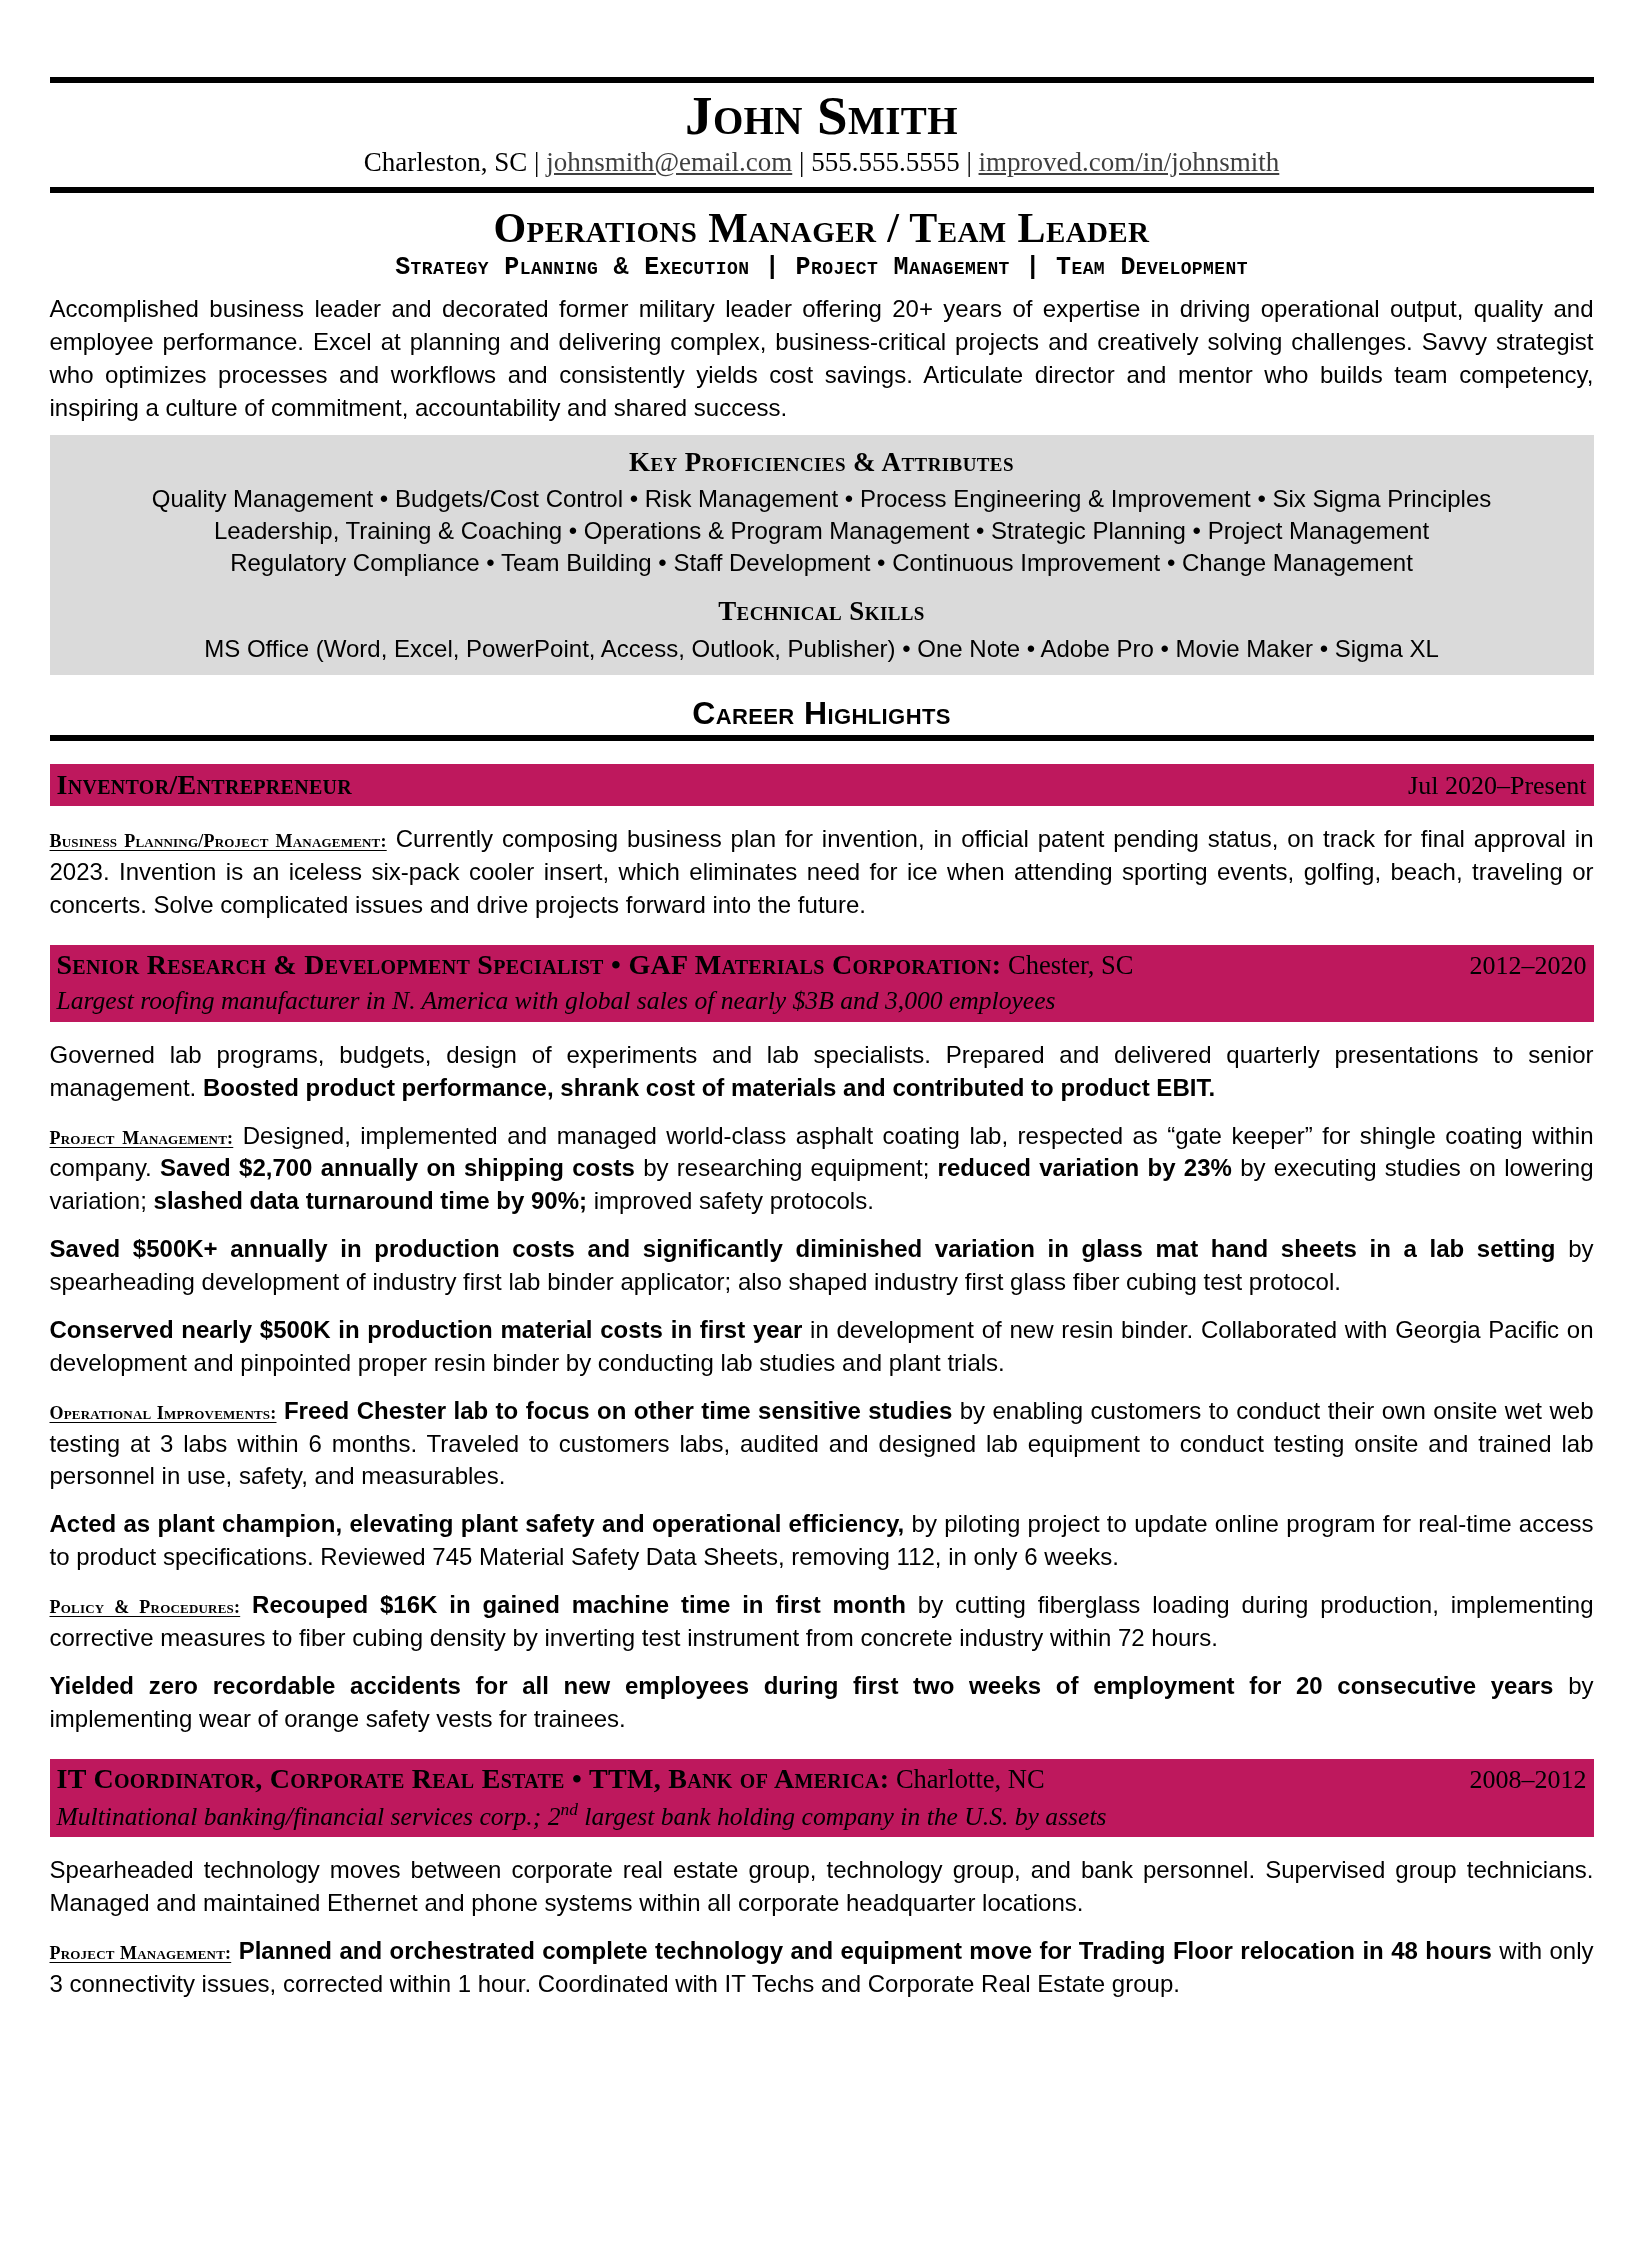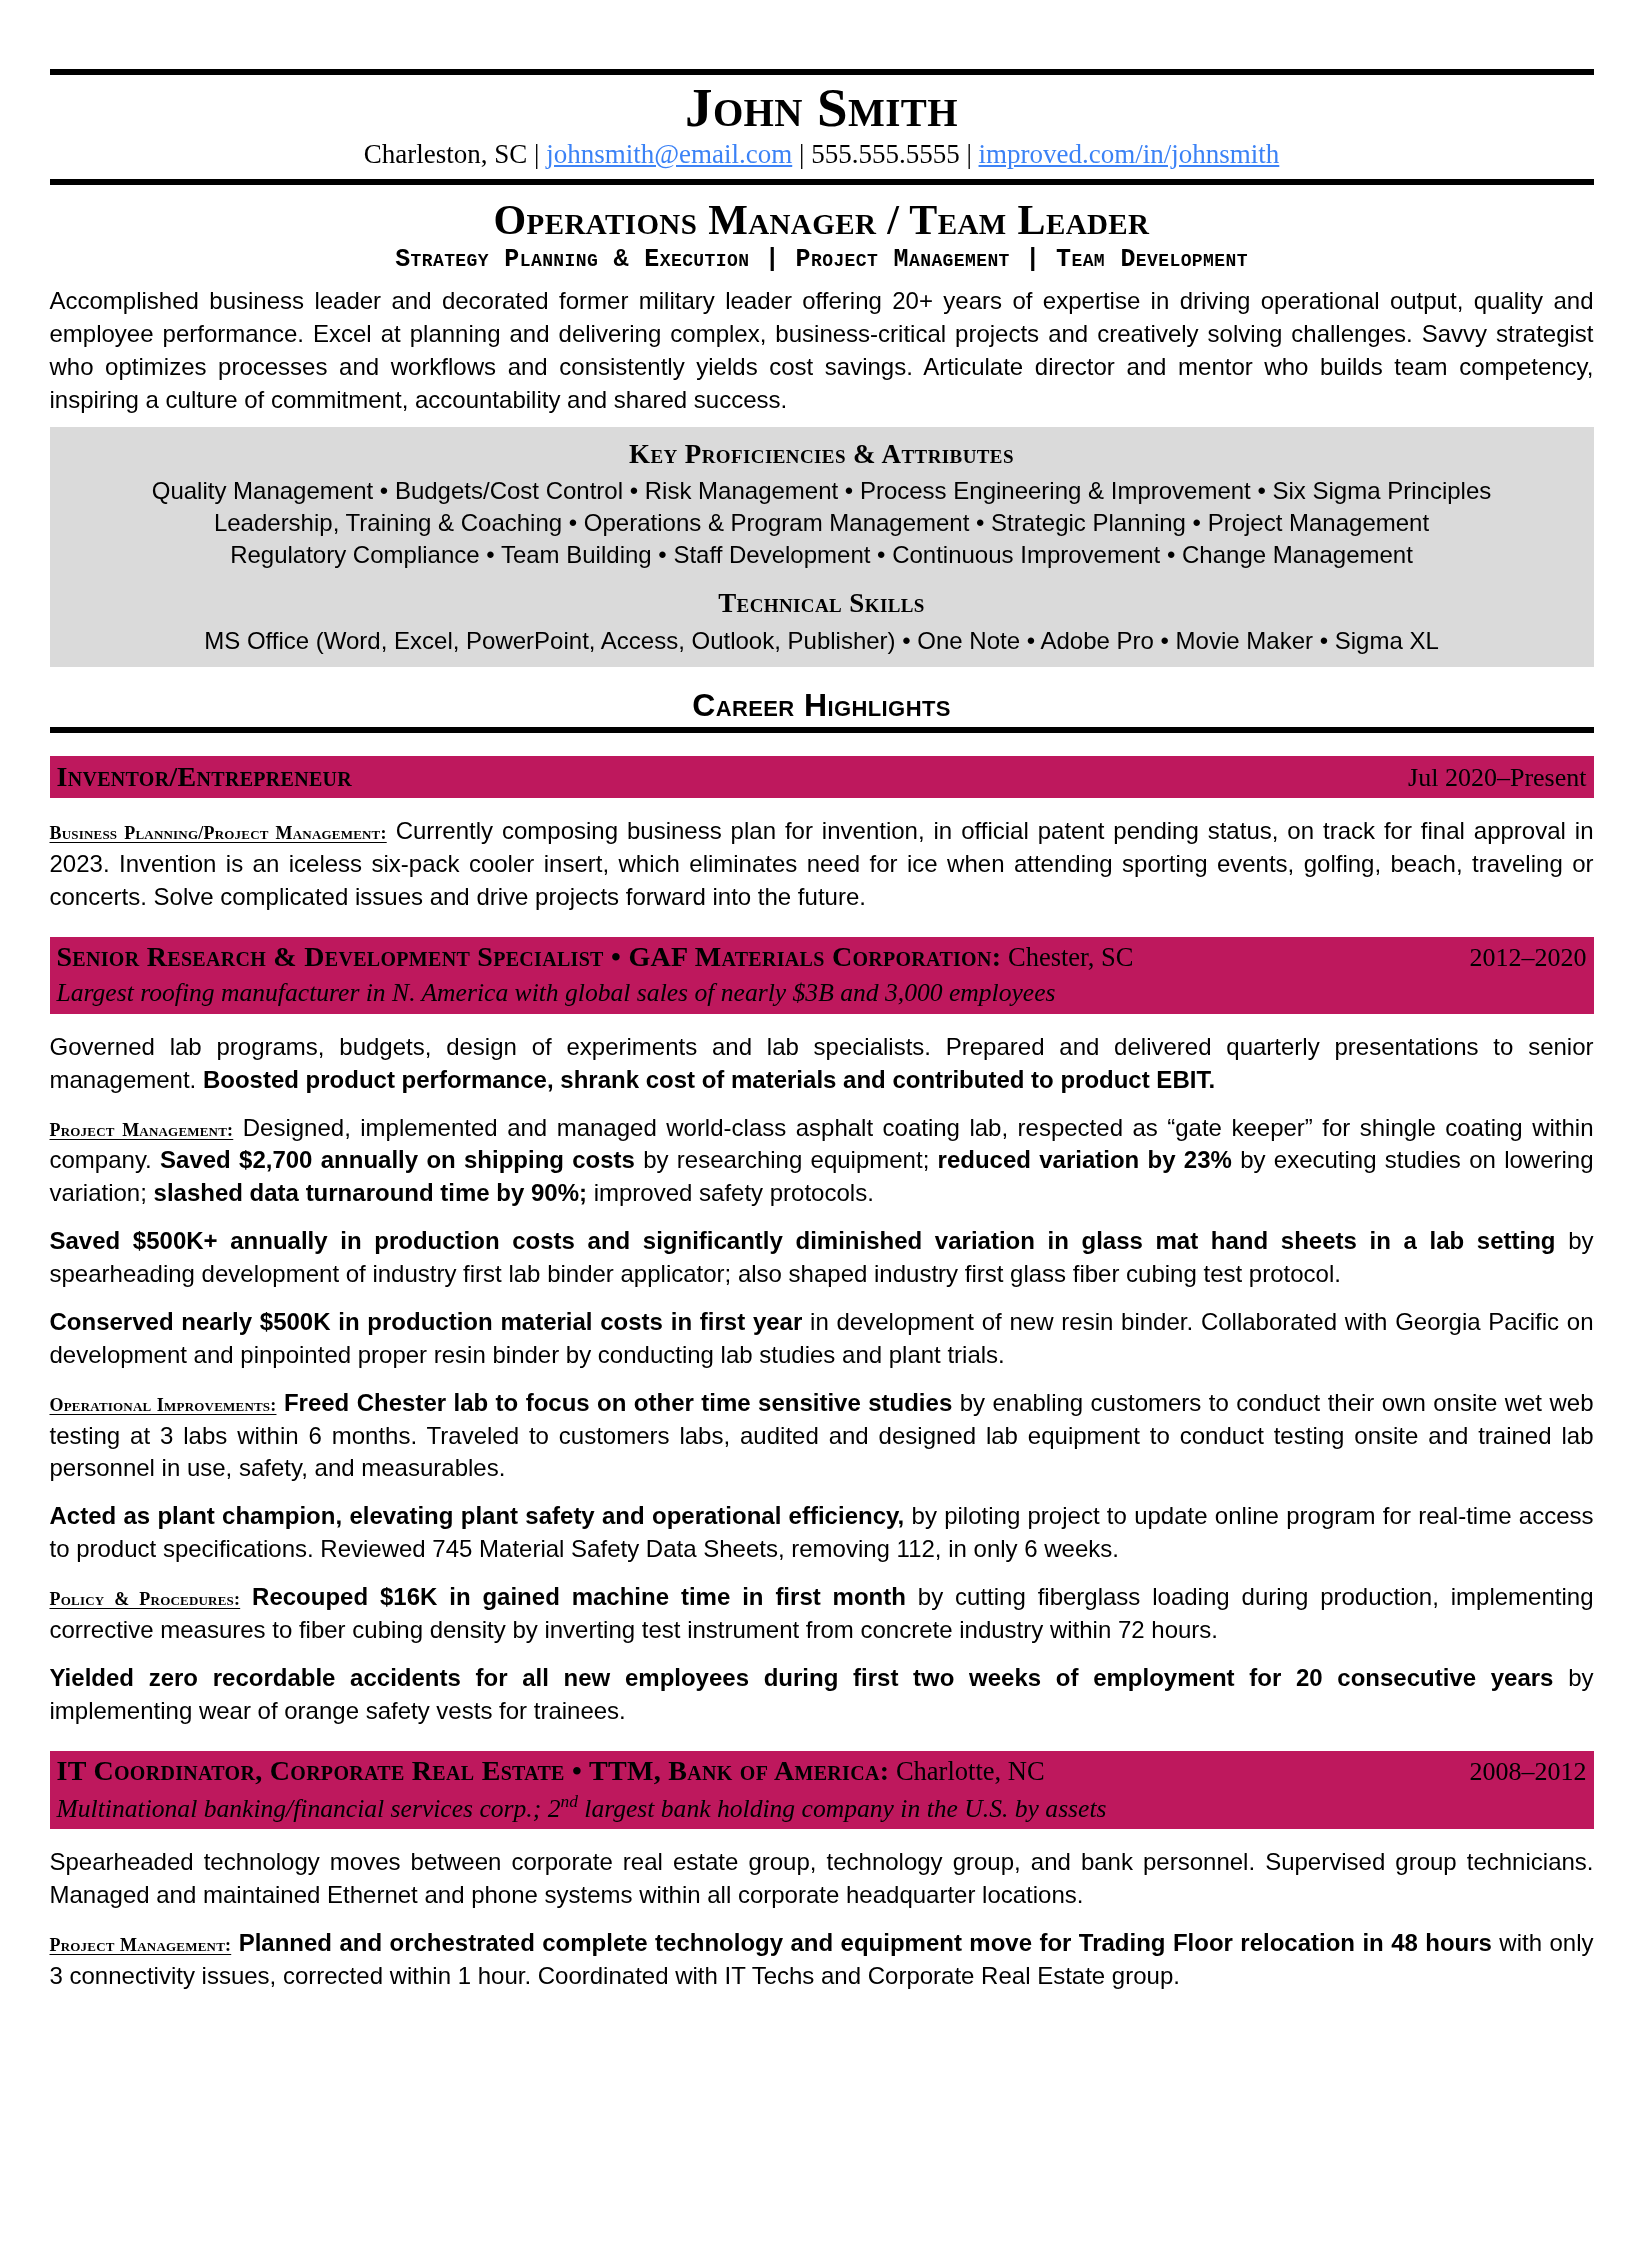--- a/index.html
+++ b/index.html
@@ -14,21 +14,21 @@
   }
   .page {
     width: 1643px;
     min-height: 2258px;
     position: relative;
     box-sizing: border-box;
     padding: 0;
     background: #fff;
   }
   .content {
-    margin: 7px auto;
+    margin: 15px auto;
     width: 1544px;      
     padding-top: 62px;
   }
 
   
   .rule-thick {
     border: 0;
     border-top: 6.2px solid #000;
     margin: 0;
     height: 0;
@@ -46,21 +46,21 @@
     font-variant: small-caps;
   }
   .contact {
     font-family: "Liberation Serif", serif;
     font-size: 27px;
     text-align: center;
     margin: 0 0 7px 0;
     line-height: 1.25;
   }
   .contact a {
-    color: #3b82f6;
+    color: #404040;
     text-decoration: underline;
   }
   .contact .sep { color: #000; text-decoration: none; }
 
   
   .job-title {
     font-family: "Liberation Serif", serif;
     font-weight: 700;
     font-size: 42px;
     text-align: center;

